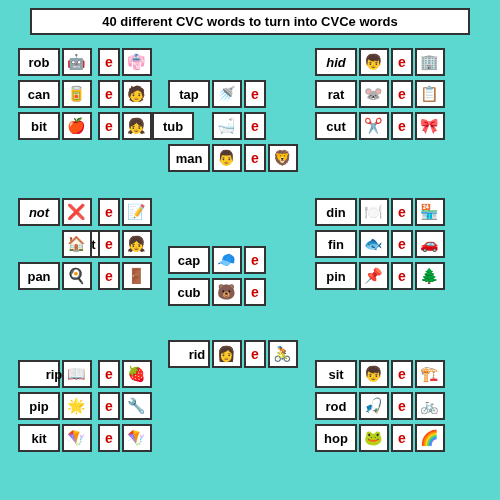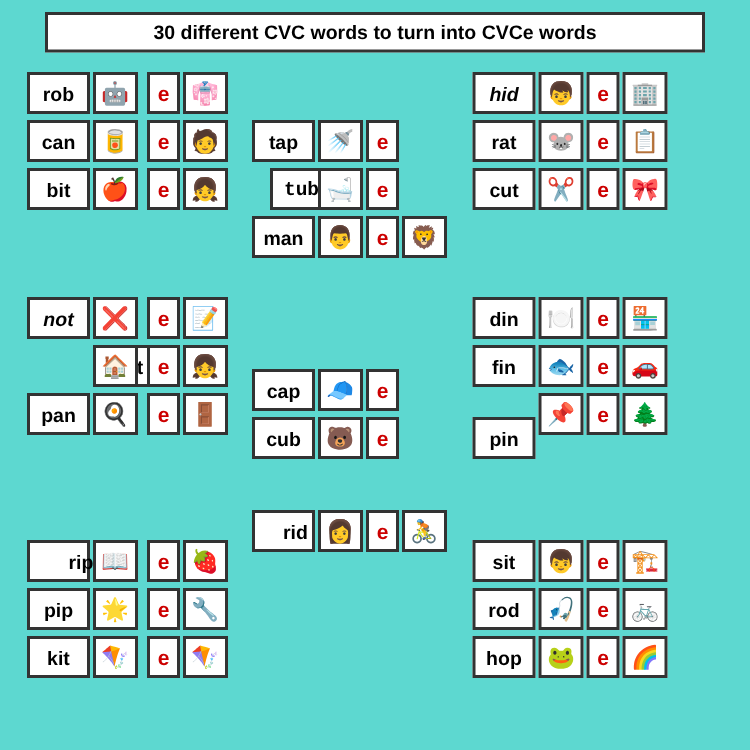--- a/index.html
+++ b/index.html
@@ -49,21 +49,21 @@
       width: 30px;
       height: 28px;
       font-size: 16px;
     }
     
     .emoji { font-size: 15px; }
   </style>
 </head>
 <body>
 
-<div class="title-box">30 different CVC words to turn into CVCe words</div>
+<div class="title-box">40 different CVC words to turn into CVCe words</div>
 
 <div class="card word-card" style="left:18px;top:48px;">
   <span>rob</span>
 </div>
 <div class="card pic-card" style="left:62px;top:48px;">
   <span class="emoji">🤖</span>
 </div>
 <div class="card e-card" style="left:98px;top:48px;">
   <span style="color:#cc0000;font-weight:bold;">e</span>
 </div>
@@ -100,21 +100,21 @@
 <div class="card word-card" style="left:168px;top:80px;">
   <span>tap</span>
 </div>
 <div class="card pic-card" style="left:212px;top:80px;">
   <span class="emoji">🚿</span>
 </div>
 <div class="card e-card" style="left:244px;top:80px;">
   <span style="color:#cc0000;font-weight:bold;">e</span>
 </div>
 
-<div class="card word-card" style="left:180px;top:112px;font-family:Liberation Mono, monospace;">
+<div class="card word-card" style="left:152px;top:112px;">
   <span>tub</span>
 </div>
 <div class="card pic-card" style="left:212px;top:112px;">
   <span class="emoji">🛁</span>
 </div>
 <div class="card e-card" style="left:244px;top:112px;">
   <span style="color:#cc0000;font-weight:bold;">e</span>
 </div>
 
 <div class="card word-card" style="left:168px;top:144px;">
@@ -247,21 +247,21 @@
 <div class="card pic-card" style="left:359px;top:230px;">
   <span class="emoji">🐟</span>
 </div>
 <div class="card e-card" style="left:391px;top:230px;">
   <span style="color:#cc0000;font-weight:bold;">e</span>
 </div>
 <div class="card pic-card" style="left:415px;top:230px;">
   <span class="emoji">🚗</span>
 </div>
 
-<div class="card word-card" style="left:315px;top:262px;margin-top:16px;">
+<div class="card word-card" style="left:315px;top:262px;">
   <span>pin</span>
 </div>
 <div class="card pic-card" style="left:359px;top:262px;">
   <span class="emoji">📌</span>
 </div>
 <div class="card e-card" style="left:391px;top:262px;">
   <span style="color:#cc0000;font-weight:bold;">e</span>
 </div>
 <div class="card pic-card" style="left:415px;top:262px;">
   <span class="emoji">🌲</span>

